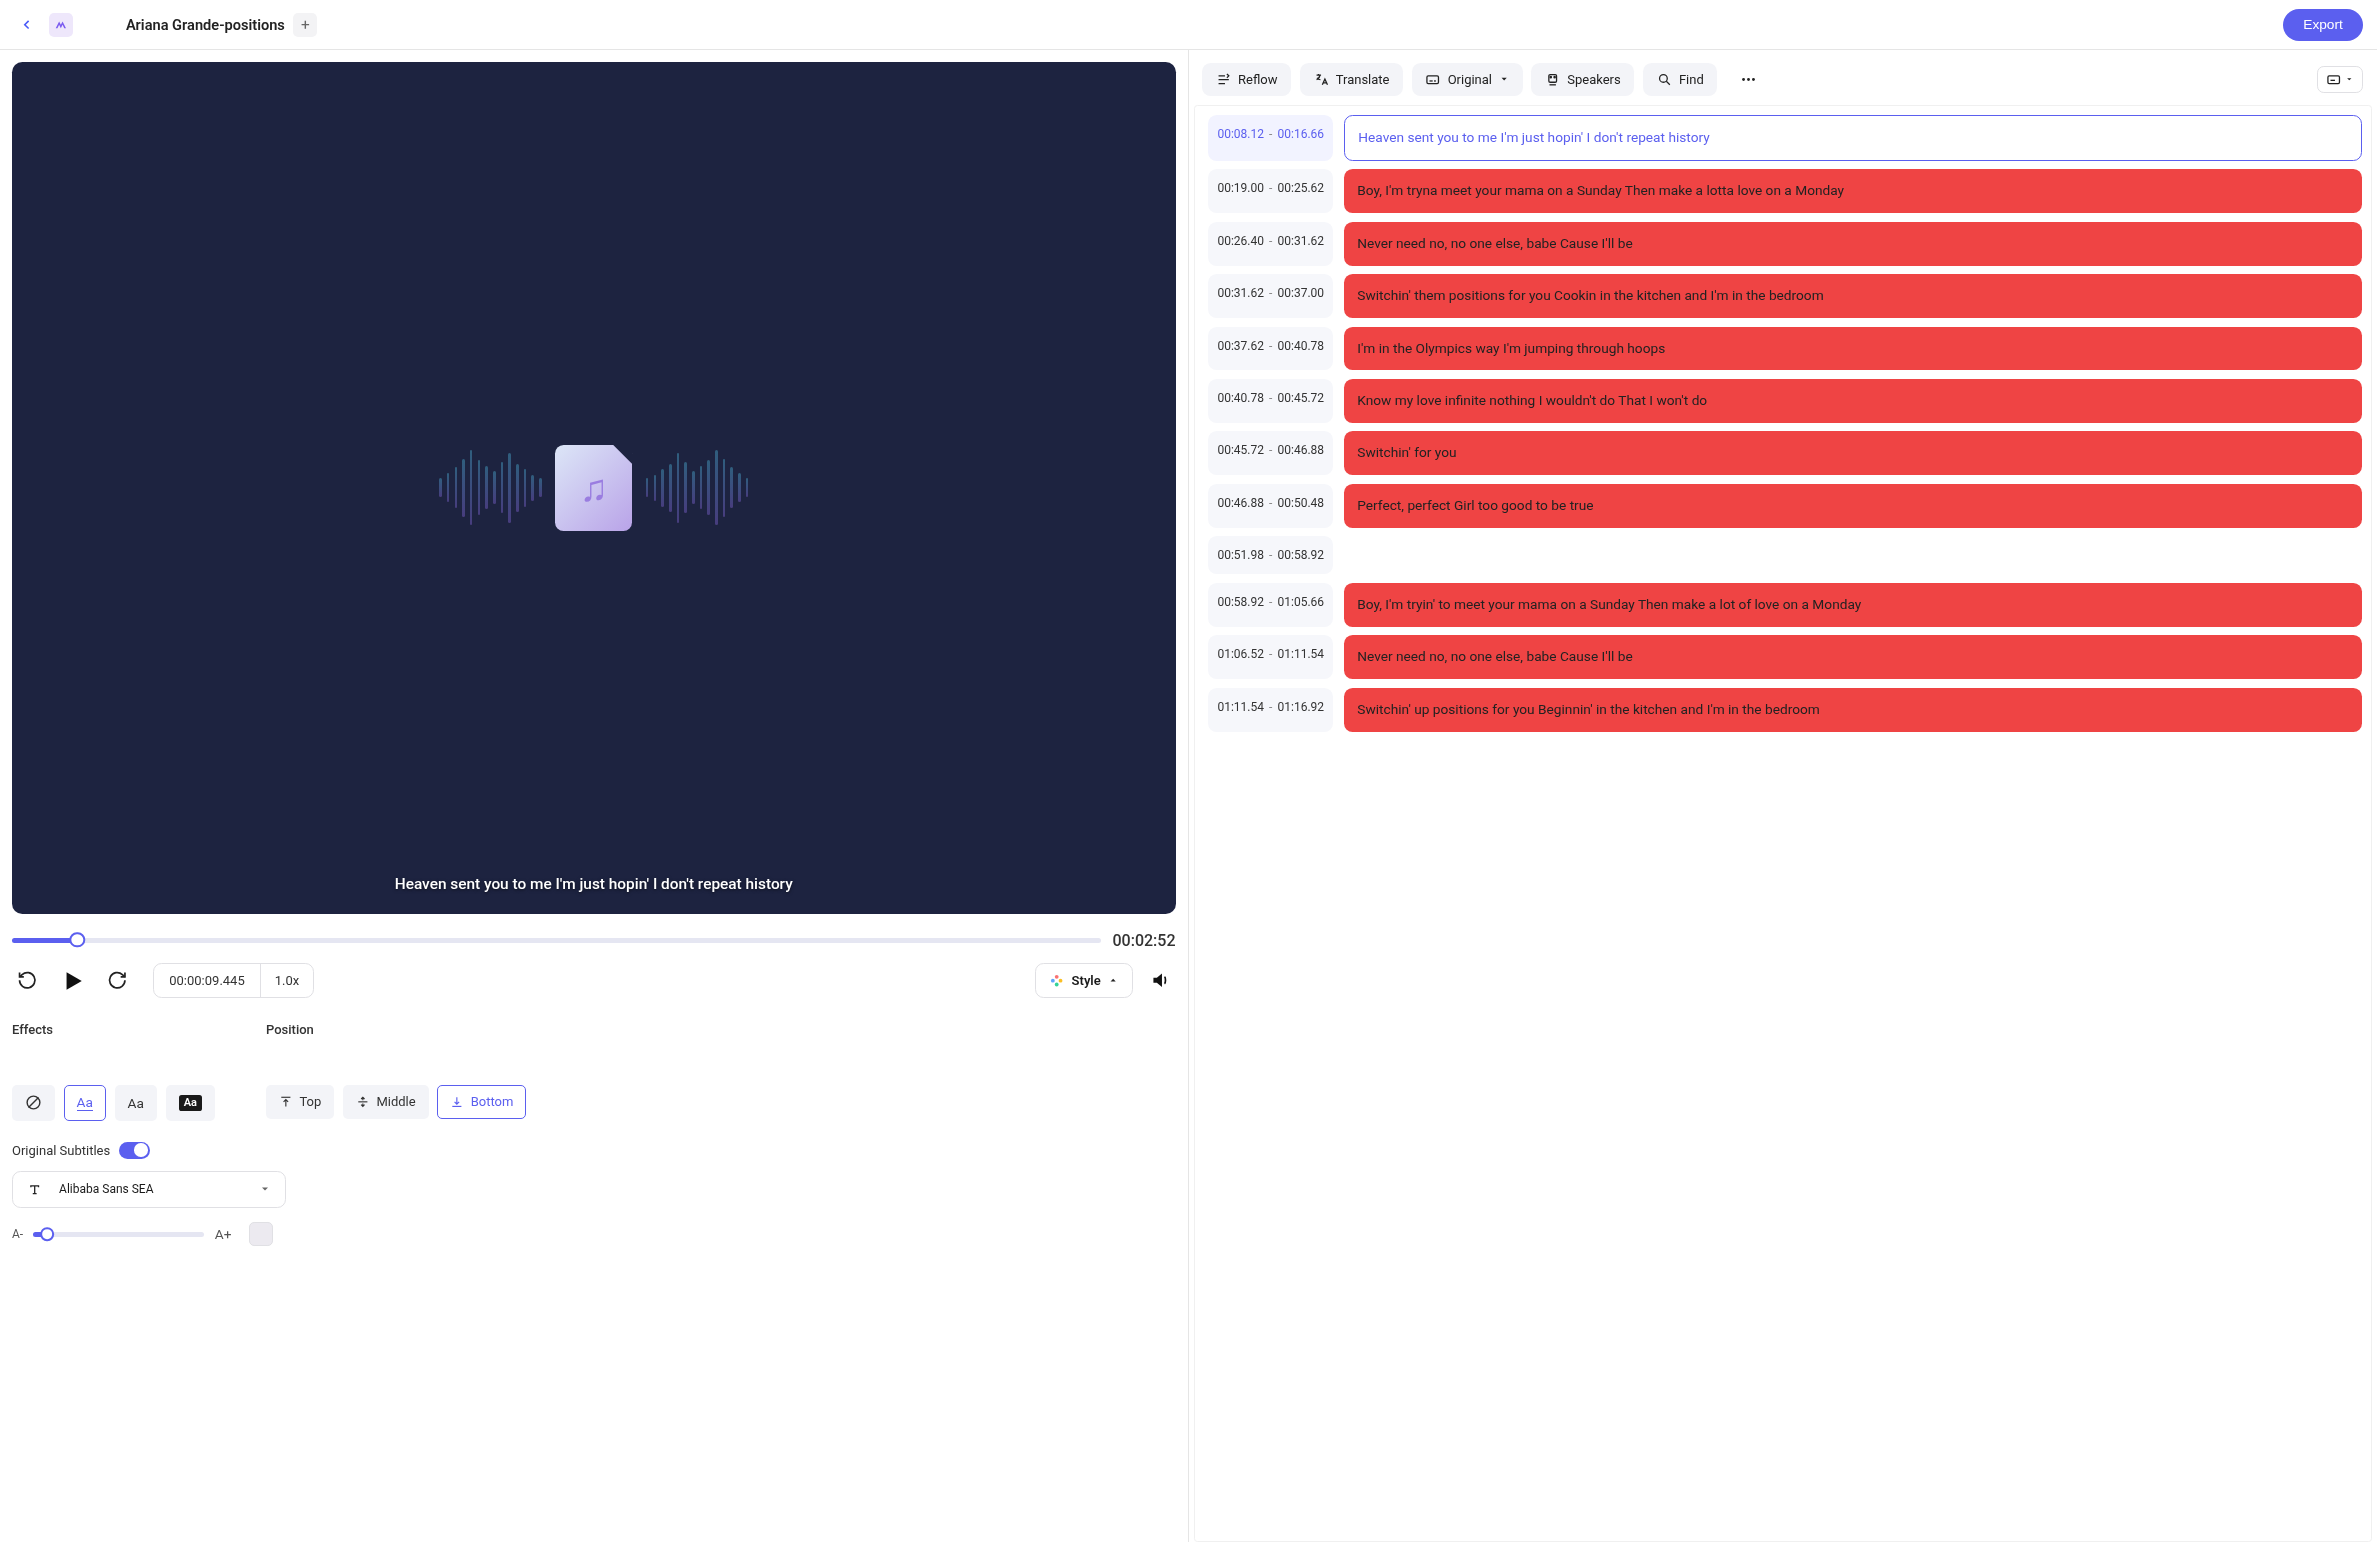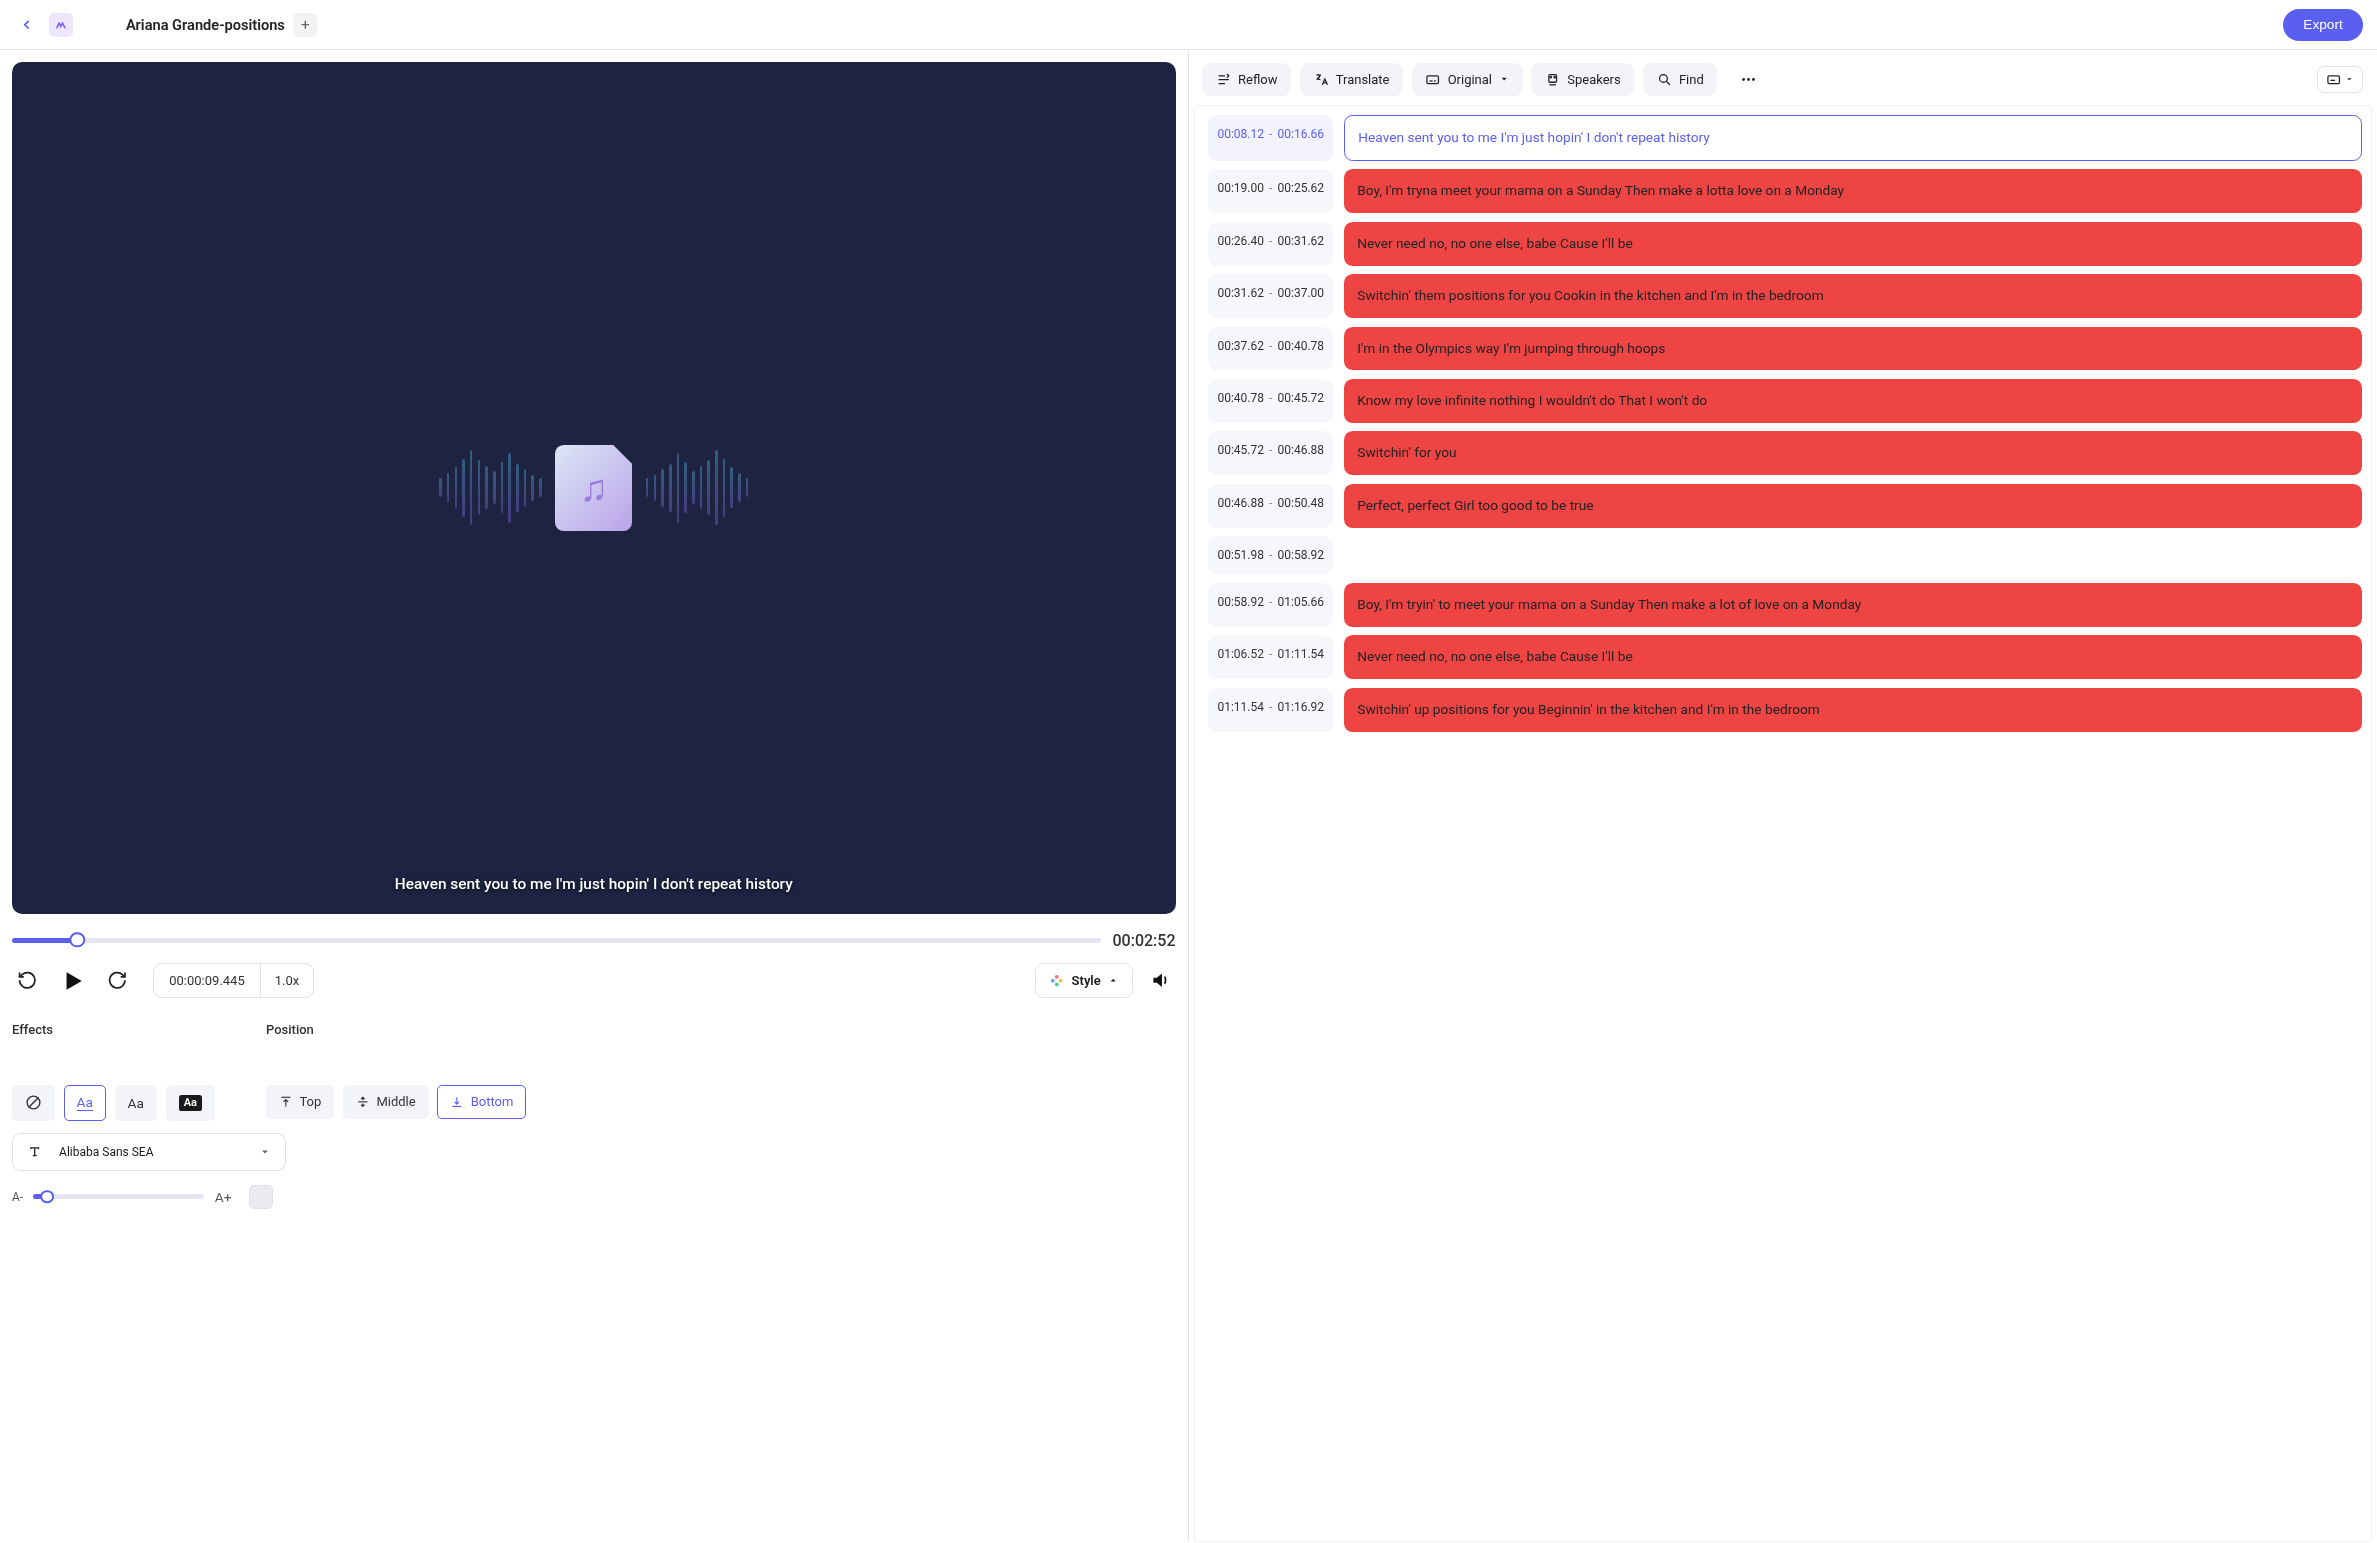--- a/index.html
+++ b/index.html
@@ -381,20 +381,24 @@
             <svg width="13.7" height="13.7" viewBox="0 0 24 24" fill="none" stroke="#5B5FEF" stroke-width="2">
                 <line x1="4" y1="20" x2="20" y2="20"></line>
                 <path d="M12 4 V16 M8 12 L12 16 L16 12"></path>
               </svg>
             <span>Bottom</span>
           </div>
         </div>
       </div>
     </div>
 
+    <div class="toggle-row">
+      <div class="toggle-label">Original Subtitles</div>
+      <div class="toggle"></div>
+    </div>
 
     <div class="font-select">
       <div class="font-select-left">
         <svg width="15.4" height="15.4" viewBox="0 0 24 24" fill="#222">
             <path d="M5 5h14v3h-2V7h-4v10h2v2H9v-2h2V7H7v1H5V5z"></path>
           </svg>
         <span>Alibaba Sans SEA</span>
       </div>
       <svg width="12" height="12" viewBox="0 0 24 24" fill="#666">
           <path d="M6 9 L12 15 L18 9 Z"></path>

